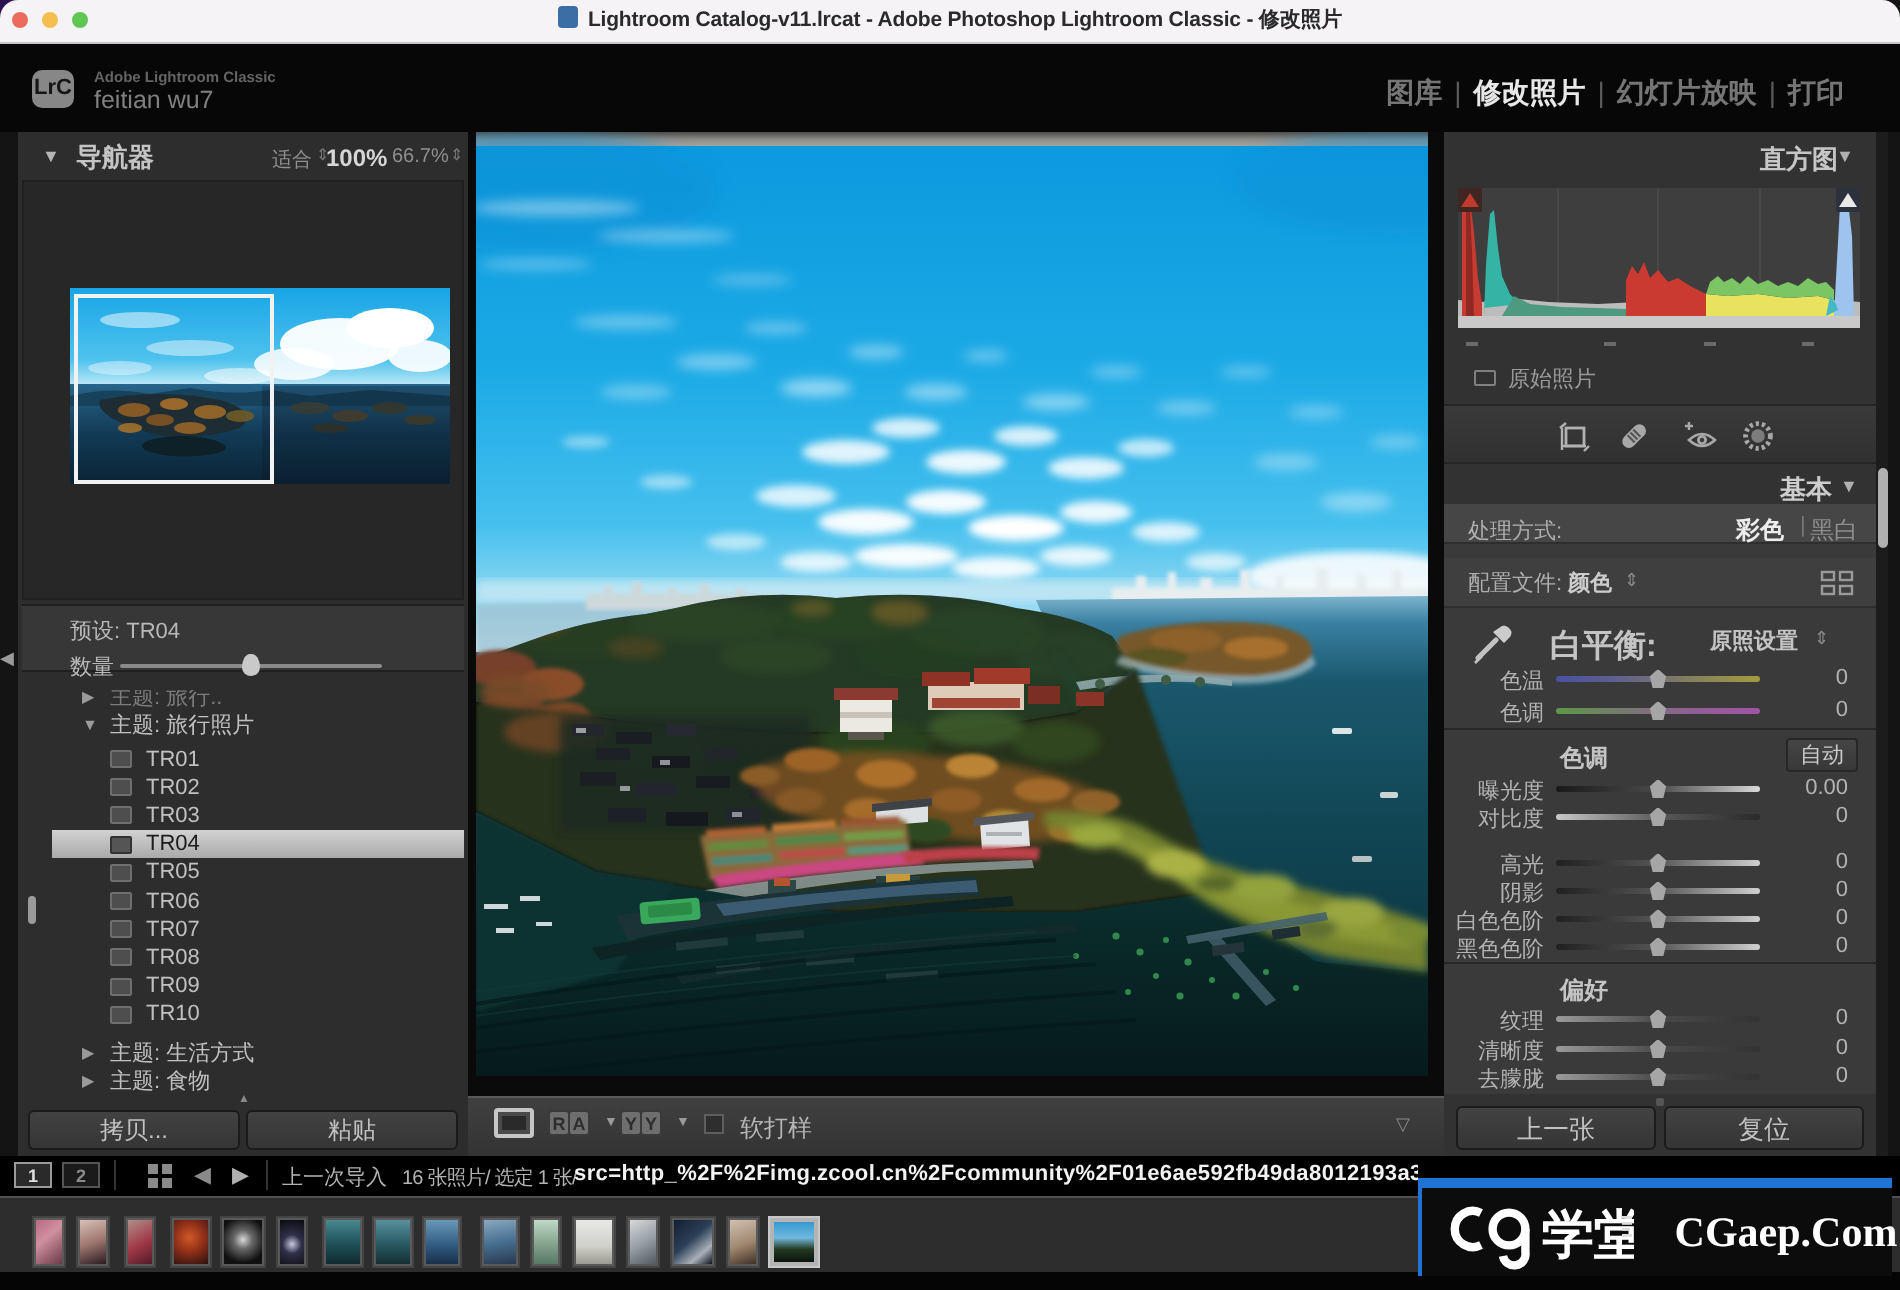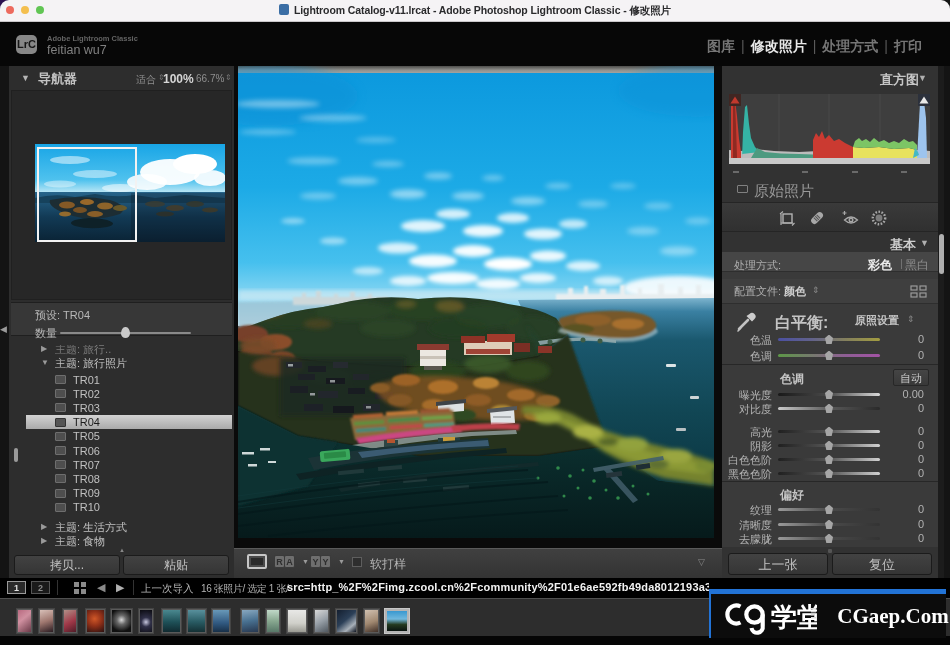--- a/index.html
+++ b/index.html
@@ -70,21 +70,21 @@
   <div class="abs" id="titlebar">
     <div class="abs" id="title-txt"><span style="display:inline-block;width:10px;height:11px;background:#3b6ea5;border-radius:2px;vertical-align:-1px;margin-right:5px;"></span>Lightroom Catalog-v11.lrcat - Adobe Photoshop Lightroom Classic - 修改照片</div>
     <div class="abs tl" style="left:6px;background:#ed6a5e;"></div>
     <div class="abs tl" style="left:21px;background:#f4bf4f;"></div>
     <div class="abs tl" style="left:36px;background:#61c554;"></div>
   </div>
   <div class="abs" id="header">
     <div class="abs" id="lrc-badge">LrC</div>
     <div class="abs" id="id-small">Adobe Lightroom Classic</div>
     <div class="abs" id="id-big">feitian wu7</div>
-    <div class="abs" id="modules"><span>图库</span><span class="sep">|</span><span class="act">修改照片</span><span class="sep">|</span><span>处理方式</span><span class="sep">|</span><span>打印</span></div>
+    <div class="abs" id="modules"><span>图库</span><span class="sep">|</span><span class="act">修改照片</span><span class="sep">|</span><span>幻灯片放映</span><span class="sep">|</span><span>打印</span></div>
   </div>
   <div class="abs" id="ledge">
       <div class="abs" style="left:0px;top:258px;color:#9a9a9a;font-size:9px;">◀</div>
     </div>
   <div class="abs" id="lpanel">
 
     <div class="abs" style="left:0;top:0;width:225px;height:24px;background:#2d2d2d;">
       <span class="abs" style="left:12px;top:7px;font-size:9px;color:#b5b5b5;">▼</span>
       <span class="abs" style="left:29px;top:4px;font-size:13px;font-weight:bold;color:#c4c4c4;">导航器</span>
       <span class="abs" style="left:127px;top:7px;font-size:10px;color:#8f8f8f;">适合</span>
@@ -595,21 +595,21 @@
       <rect x="189" y="0" width="12" height="12" fill="#2c313c"></rect>
       <path d="M195,2.5 L199.5,9.5 L190.5,9.5 Z" fill="#e9e9e9"></path>
     </svg>
 
     <div class="abs" style="left:11px;top:105px;width:6px;height:2px;background:#6a6a6a;"></div>
     <div class="abs" style="left:80px;top:105px;width:6px;height:2px;background:#6a6a6a;"></div>
     <div class="abs" style="left:130px;top:105px;width:6px;height:2px;background:#6a6a6a;"></div>
     <div class="abs" style="left:179px;top:105px;width:6px;height:2px;background:#6a6a6a;"></div>
 
     <div class="abs" style="left:15px;top:119px;width:11px;height:8px;border:1px solid #808080;border-radius:1px;"></div>
-    <span class="abs" style="left:32px;top:116px;font-size:15px;color:#9a9a9a;">原始照片</span>
+    <span class="abs" style="left:32px;top:116px;font-size:11px;color:#9a9a9a;">原始照片</span>
 
     <div class="abs" style="left:0;top:136px;width:216px;height:30px;background:linear-gradient(#3a3a3a,#303030);border-top:1px solid #252525;border-bottom:1px solid #252525;">
       <svg class="abs" style="left:56px;top:6px;" width="18" height="18" viewBox="0 0 18 18" fill="none" stroke="#b2b2b2" stroke-width="1.4">
         <rect x="5" y="5" width="9" height="9"></rect>
           <path d="M3,5 L3,16 M3,14 L15,14" stroke-width="1.2"></path>
           <path d="M5,2.5 L2,5 M14,16.5 L16.5,14" stroke-width="1.2"></path>
       </svg>
       <svg class="abs" style="left:86px;top:6px;" width="18" height="18" viewBox="0 0 18 18">
         <rect x="5.8" y="2" width="6.6" height="14" rx="3.3" fill="#a8a8a8" transform="rotate(45 9 9)"></rect>
         <g stroke="#565656" stroke-width="1.1" transform="rotate(45 9 9)">

